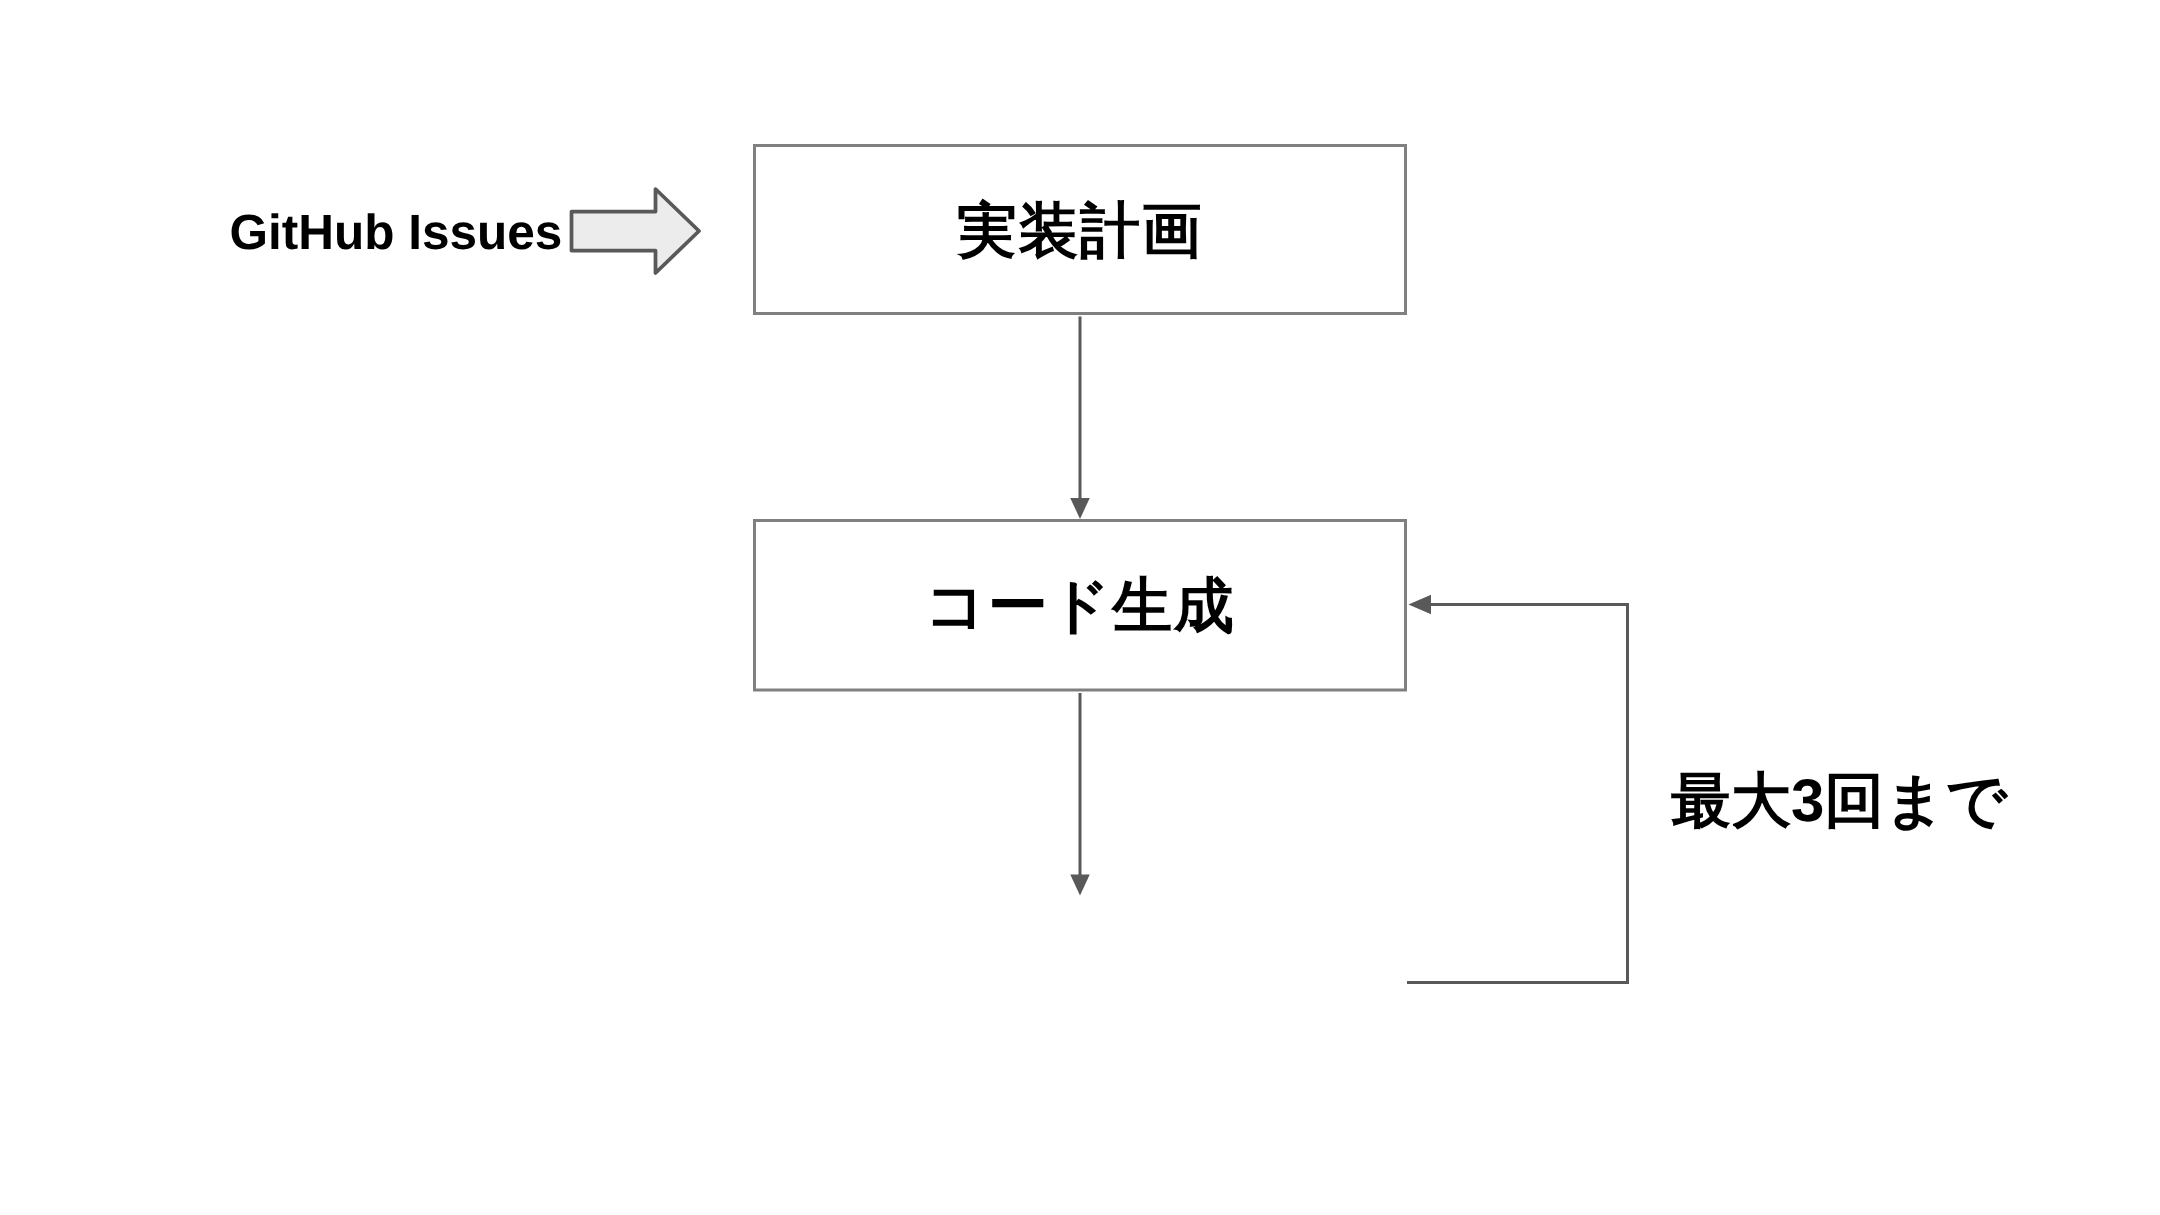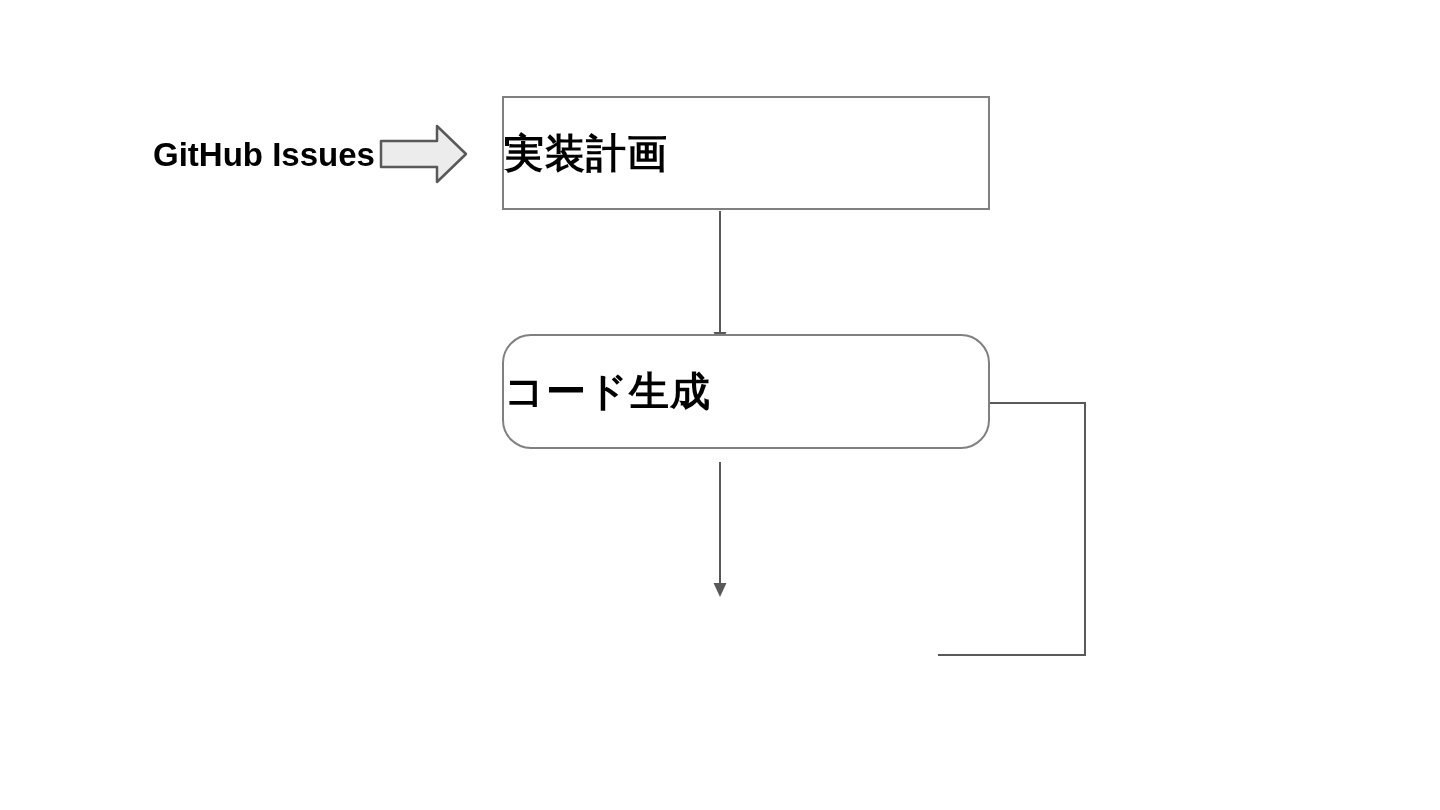--- a/index.html
+++ b/index.html
@@ -33,37 +33,37 @@
   }
   .block-arrow {
     fill: var(--block-arrow-fill, #ececec);
     stroke: var(--block-arrow-stroke, #595959);
     stroke-width: 2.5;
     stroke-linejoin: round;
   }
   .node {
     position: absolute;
     left: 502px;
-    width: 488px;
+    width: 436px;
     box-sizing: border-box;
     background: #ffffff;
     border: 2px solid var(--node-border, #808080);
     display: flex;
     align-items: center;
-    justify-content: flex-start;
+    justify-content: center;
   }
   .node-label {
     font-size: 40px;
     font-weight: 700;
     color: var(--text, #000000);
     letter-spacing: 1px;
     white-space: nowrap;
   }
   #node-plan   { top: 96px;  height: 114px; }
-  #node-codegen{ top: 334px; height: 115px; border-radius: 29px; }
+  #node-codegen{ top: 346px; height: 115px; }
   #node-eval   { top: 598px; height: 115px; }
   #input-label {
     position: absolute;
     left: 112px;
     top: 136px;
     font-size: 33px;
     font-weight: 700;
     color: var(--text, #000000);
     white-space: nowrap;
     margin-left: 41px;
@@ -101,14 +101,15 @@
 
   <div class="node" id="node-plan">
     <span class="node-label">実装計画</span>
   </div>
 
   <div class="node" id="node-codegen">
     <span class="node-label">コード生成</span>
   </div>
 
 
+  <span id="loop-label">最大3回まで</span>
 
 </div>
 
 </body></html>

